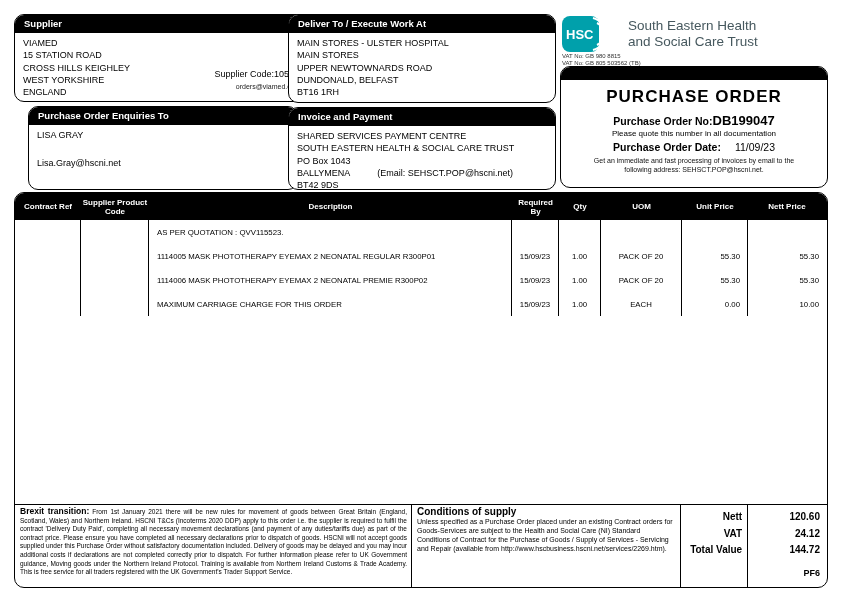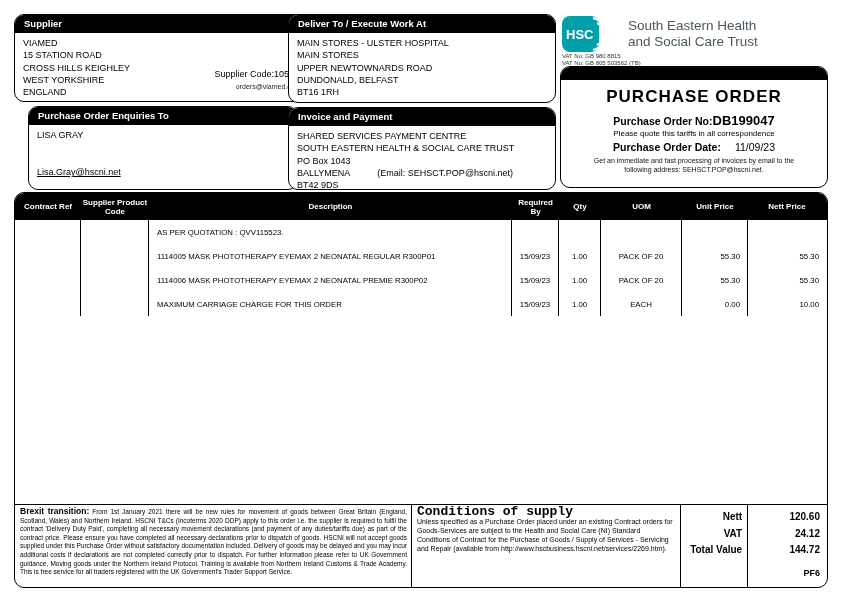--- a/index.html
+++ b/index.html
@@ -16,21 +16,21 @@
   .panel-supplier { left:14px; top:14px; width:298px; height:88px; }
   .panel-deliver  { left:288px; top:14px; width:268px; height:89px; }
   .panel-enquiries{ left:28px; top:106px; width:270px; height:84px; }
   .panel-invoice  { left:288px; top:107px; width:268px; height:83px; }
   .panel-order    { left:560px; top:66px; width:268px; height:122px; }
 
   .supplier-code-block { position:absolute; right:7px; bottom:8px; text-align:right; }
   .supplier-code { font-size:9px; }
   .supplier-email { font-size:7px; color:#222; }
 
-  .enquiries-email { margin-top:25px;text-decoration:underline; }
+  .enquiries-email { margin-top:16px; }
 
   .invoice-town-row { display:flex; gap:27px; }
 
   .logo-row { position:absolute; left:562px; top:15px; display:flex; gap:20px; align-items:center; }
   .trust-name { font-size:13.5px; line-height:16px; color:#46585e; }
   .vat-block { position:absolute; left:562px; top:53px; font-size:6px; line-height:6.6px; color:#333; }
 
   .order-topbar { background:#000; height:13px; }
   .order-body { text-align:center; padding-top:7px; }
   .order-title { font-size:17px; font-weight:bold; letter-spacing:1px; }
@@ -60,21 +60,21 @@
   .t-rows > div.last { border-right:none; }
   .cell-desc { padding-left:8px; }
   .cell-center { justify-content:center; text-align:center; }
   .cell-num { justify-content:flex-end; padding-right:7px; }
   .t-fill { flex:1; }
 
   .t-bottom { display:flex; border-top:1.5px solid #000; height:83px; }
   .b-brexit { width:398px; border-right:1.5px solid #000; padding:2px 4px 0 5px; font-size:6.5px; line-height:8.6px; text-align:justify; }
   .brexit-title { font-weight:bold; font-size:8.5px; }
   .b-conditions { width:270px; border-right:1.5px solid #000; padding:2px 6px 0 5px; font-size:7px; line-height:9px; }
-  .conditions-title { font-weight:bold; font-size:13px; margin-bottom:1px;font-family:Liberation Mono, monospace; }
+  .conditions-title { font-weight:bold; font-size:10px; margin-bottom:1px; }
   .b-tlabels { width:67px; border-right:1.5px solid #000; text-align:right; padding:4px 5px 0 0; font-weight:bold; font-size:10px; line-height:16.5px; }
   .b-tvalues { width:79px; text-align:right; padding:4px 7px 0 0; font-weight:bold; font-size:10px; line-height:16.5px; position:relative; }
   .page-ref { position:absolute; right:7px; bottom:6px; font-size:9px; font-weight:bold; }
 </style>
 </head>
 <body>
 
 <div class="page">
 
   <div class="panel panel-supplier">
@@ -143,21 +143,21 @@
     <div>VAT No: GB 805 503562 (TB)</div>
   </div>
 
   <div class="panel panel-order">
     <div class="order-topbar"></div>
     <div class="order-body">
       <div class="order-title">PURCHASE ORDER</div>
       <div class="order-no-line">
         <span>Purchase Order No:</span><span class="order-no">DB199047</span>
       </div>
-      <div class="order-quote-note">Please quote this tariffs in all correspondence</div>
+      <div class="order-quote-note">Please quote this number in all documentation</div>
       <div class="order-date-line">
         <span class="order-date-label">Purchase Order Date:</span><span class="order-date">11/09/23</span>
       </div>
       <div class="order-email-note">Get an immediate and fast processing of invoices by email to the following address: SEHSCT.POP@hscni.net.</div>
     </div>
   </div>
 
   <div class="table-wrap">
     <div class="t-header">
       <div>Contract Ref</div>

